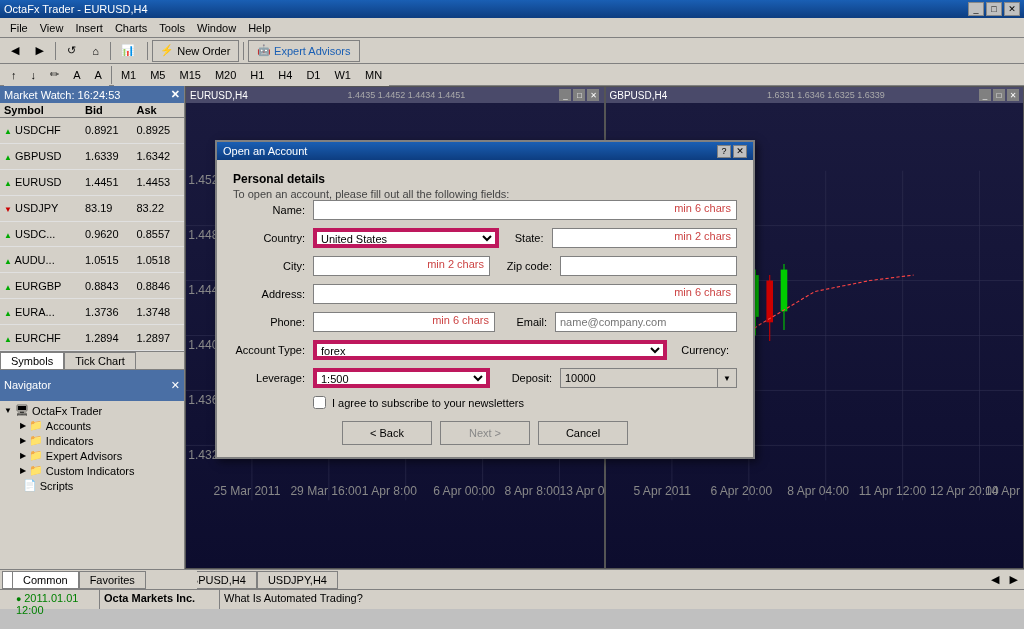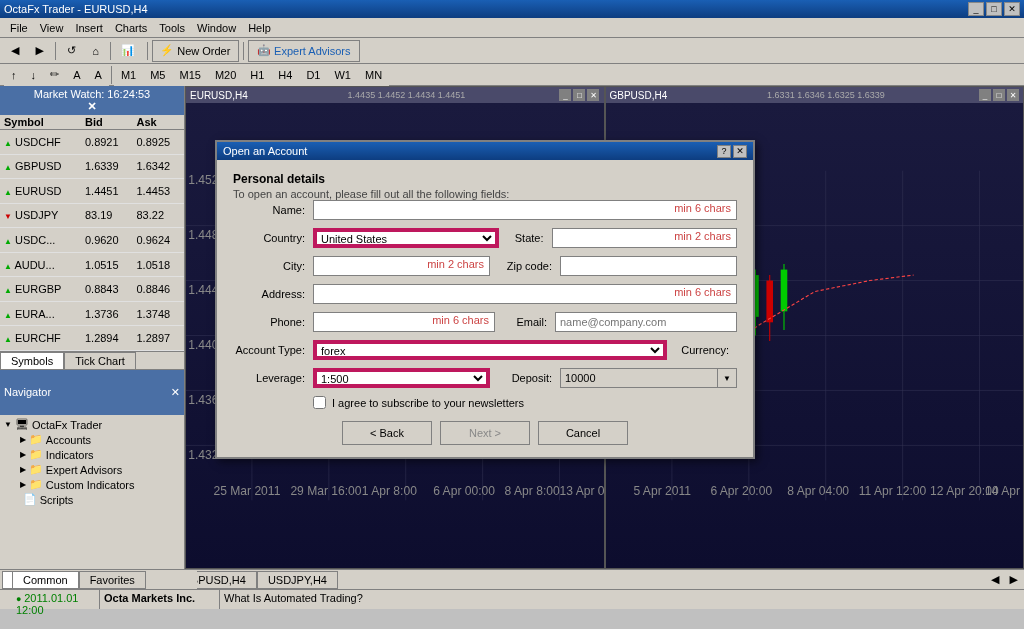--- a/index.html
+++ b/index.html
@@ -103,21 +103,20 @@
       flex-direction: column;
     }
 
     .market-watch-header {
       background: #4a6fa5;
       color: white;
       padding: 2px 4px;
       display: flex;
       justify-content: space-between;
       align-items: center;
-      flex-direction: column;
     }
     .market-watch-header .close-x {
       cursor: pointer;
       font-weight: bold;
       font-size: 11px;
     }
 
     .market-table {
       width: 100%;
       border-collapse: collapse;
@@ -153,21 +152,21 @@
     .market-tab.active { background: white; }
 
     
     .navigator {
       background: #d4d0c8;
       border-top: 1px solid #808080;
     }
     .navigator-header {
       background: #4a6fa5;
       color: white;
-      padding: 16px 4px;
+      padding: 9px 4px;
       display: flex;
       justify-content: space-between;
     }
     .nav-tree { padding: 2px 4px; }
     .nav-item { padding: 1px 0; cursor: pointer; display: flex; align-items: center; gap: 3px; }
     .nav-sub { padding-left: 16px; }
 
     
     .chart-area {
       flex: 1;
@@ -525,21 +524,21 @@
       </td>
       <td class="bid-col">83.19</td>
       <td class="ask-col">83.22</td>
     </tr>
             <tr>
       <td>
         <span style="color:#00aa00; font-size:8px;">▲</span>
         <span>USDC...</span>
       </td>
       <td class="bid-col">0.9620</td>
-      <td class="ask-col">0.9624</td>
+      <td class="ask-col">0.8557</td>
     </tr>
             <tr>
       <td>
         <span style="color:#00aa00; font-size:8px;">▲</span>
         <span>AUDU...</span>
       </td>
       <td class="bid-col">1.0515</td>
       <td class="ask-col">1.0518</td>
     </tr>
             <tr>

